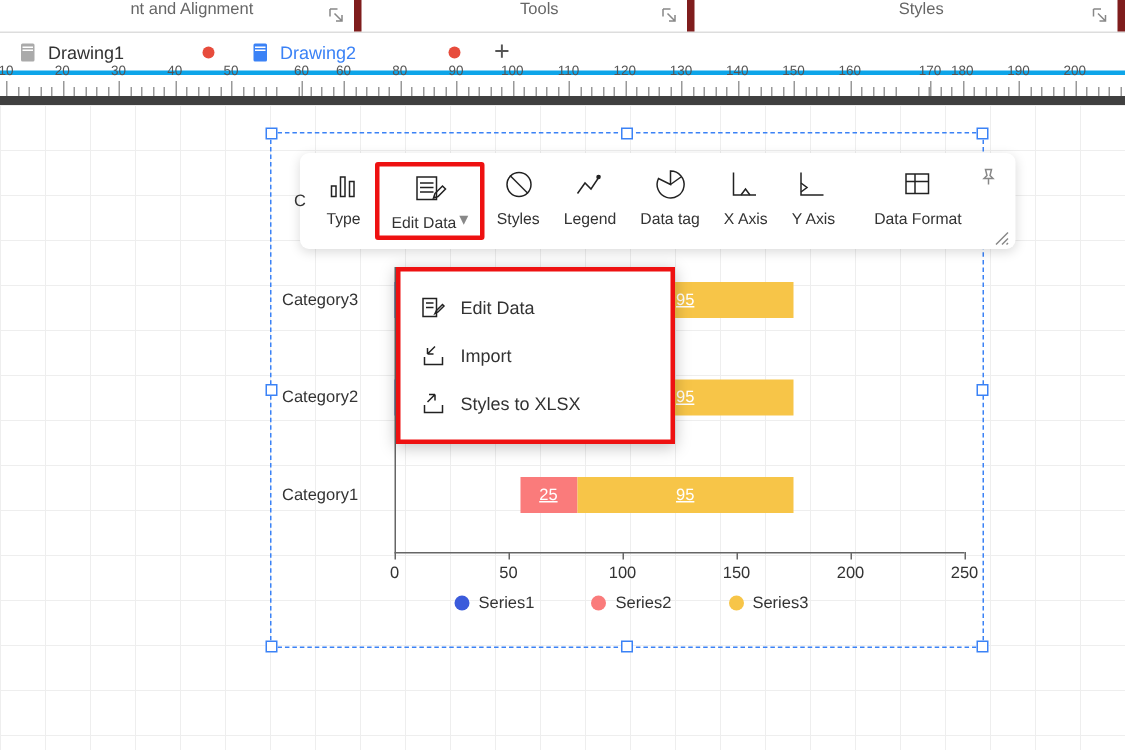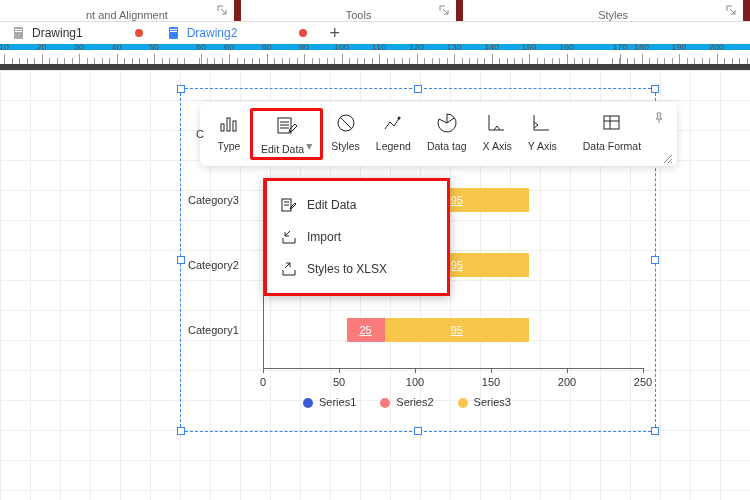--- a/index.html
+++ b/index.html
@@ -15,35 +15,35 @@
     position: relative;
   }
   .ribbon-group-labels {
     height: 22px;
     display: flex;
     border-bottom: 1px solid #ddd;
     color: #666;
     font-size: 11px;
   }
   .ribbon-group-labels .grp {
-    display: flex; align-items: flex-end; justify-content: center;
+    display: flex; align-items: flex-start; justify-content: center;
     position: relative;
-    border-right: 7px solid #7f1d1d;
+    border-right: 5px solid #7f1d1d;
     margin-left: 20px;
   }
   .ribbon-group-labels .launch {
     position: absolute; right: 6px; top: 4px;
     width: 12px; height: 12px;
     display: inline-flex; color:#888;
   }
   .tabstrip {
     height: 28px;
     display: flex;
     align-items: center;
-    border-bottom: 6px solid #0ea5e9;
+    border-bottom: 3px solid #0ea5e9;
   }
   .tab {
     display: flex; align-items: center; gap: 6px;
     padding: 0 12px; height: 100%;
     cursor: pointer; position: relative;
   }
   .tab.active { }
   .tab .doc-icon { width: 14px; height: 14px; display:inline-block; }
   .tab .dot { width:8px; height:8px; border-radius:50%; background:#e74c3c; }
   .tab .label { font-size:12px; }
@@ -128,21 +128,21 @@
   }
   .chart .barseg{
     position:absolute; height:24px;
     display:flex; align-items:center; justify-content:center;
     color:#fff; font-size:11px;text-decoration:underline;
   }
   .chart .axis-line{position:absolute;background:#666;}
   .chart .xaxis-tick{position:absolute; width:1px; height:5px; background:#666;}
   .chart .xaxis-lbl{position:absolute; font-size:11px; color:#333; transform:translateX(-50%);}
   .legend{
-    position:absolute; display:flex; gap:24px; font-size:11px; color:#333;
+    position:absolute; display:flex; gap:38px; font-size:11px; color:#333;
     align-items:center;
   }
   .legend .sw{width:10px;height:10px;border-radius:50%;display:inline-block;margin-right:6px;vertical-align:middle;}
   svg{display:block}
 </style>
 </head>
 <body>
 
 <div class="ribbon-group-labels">
   <div class="grp" style="width:240px">

